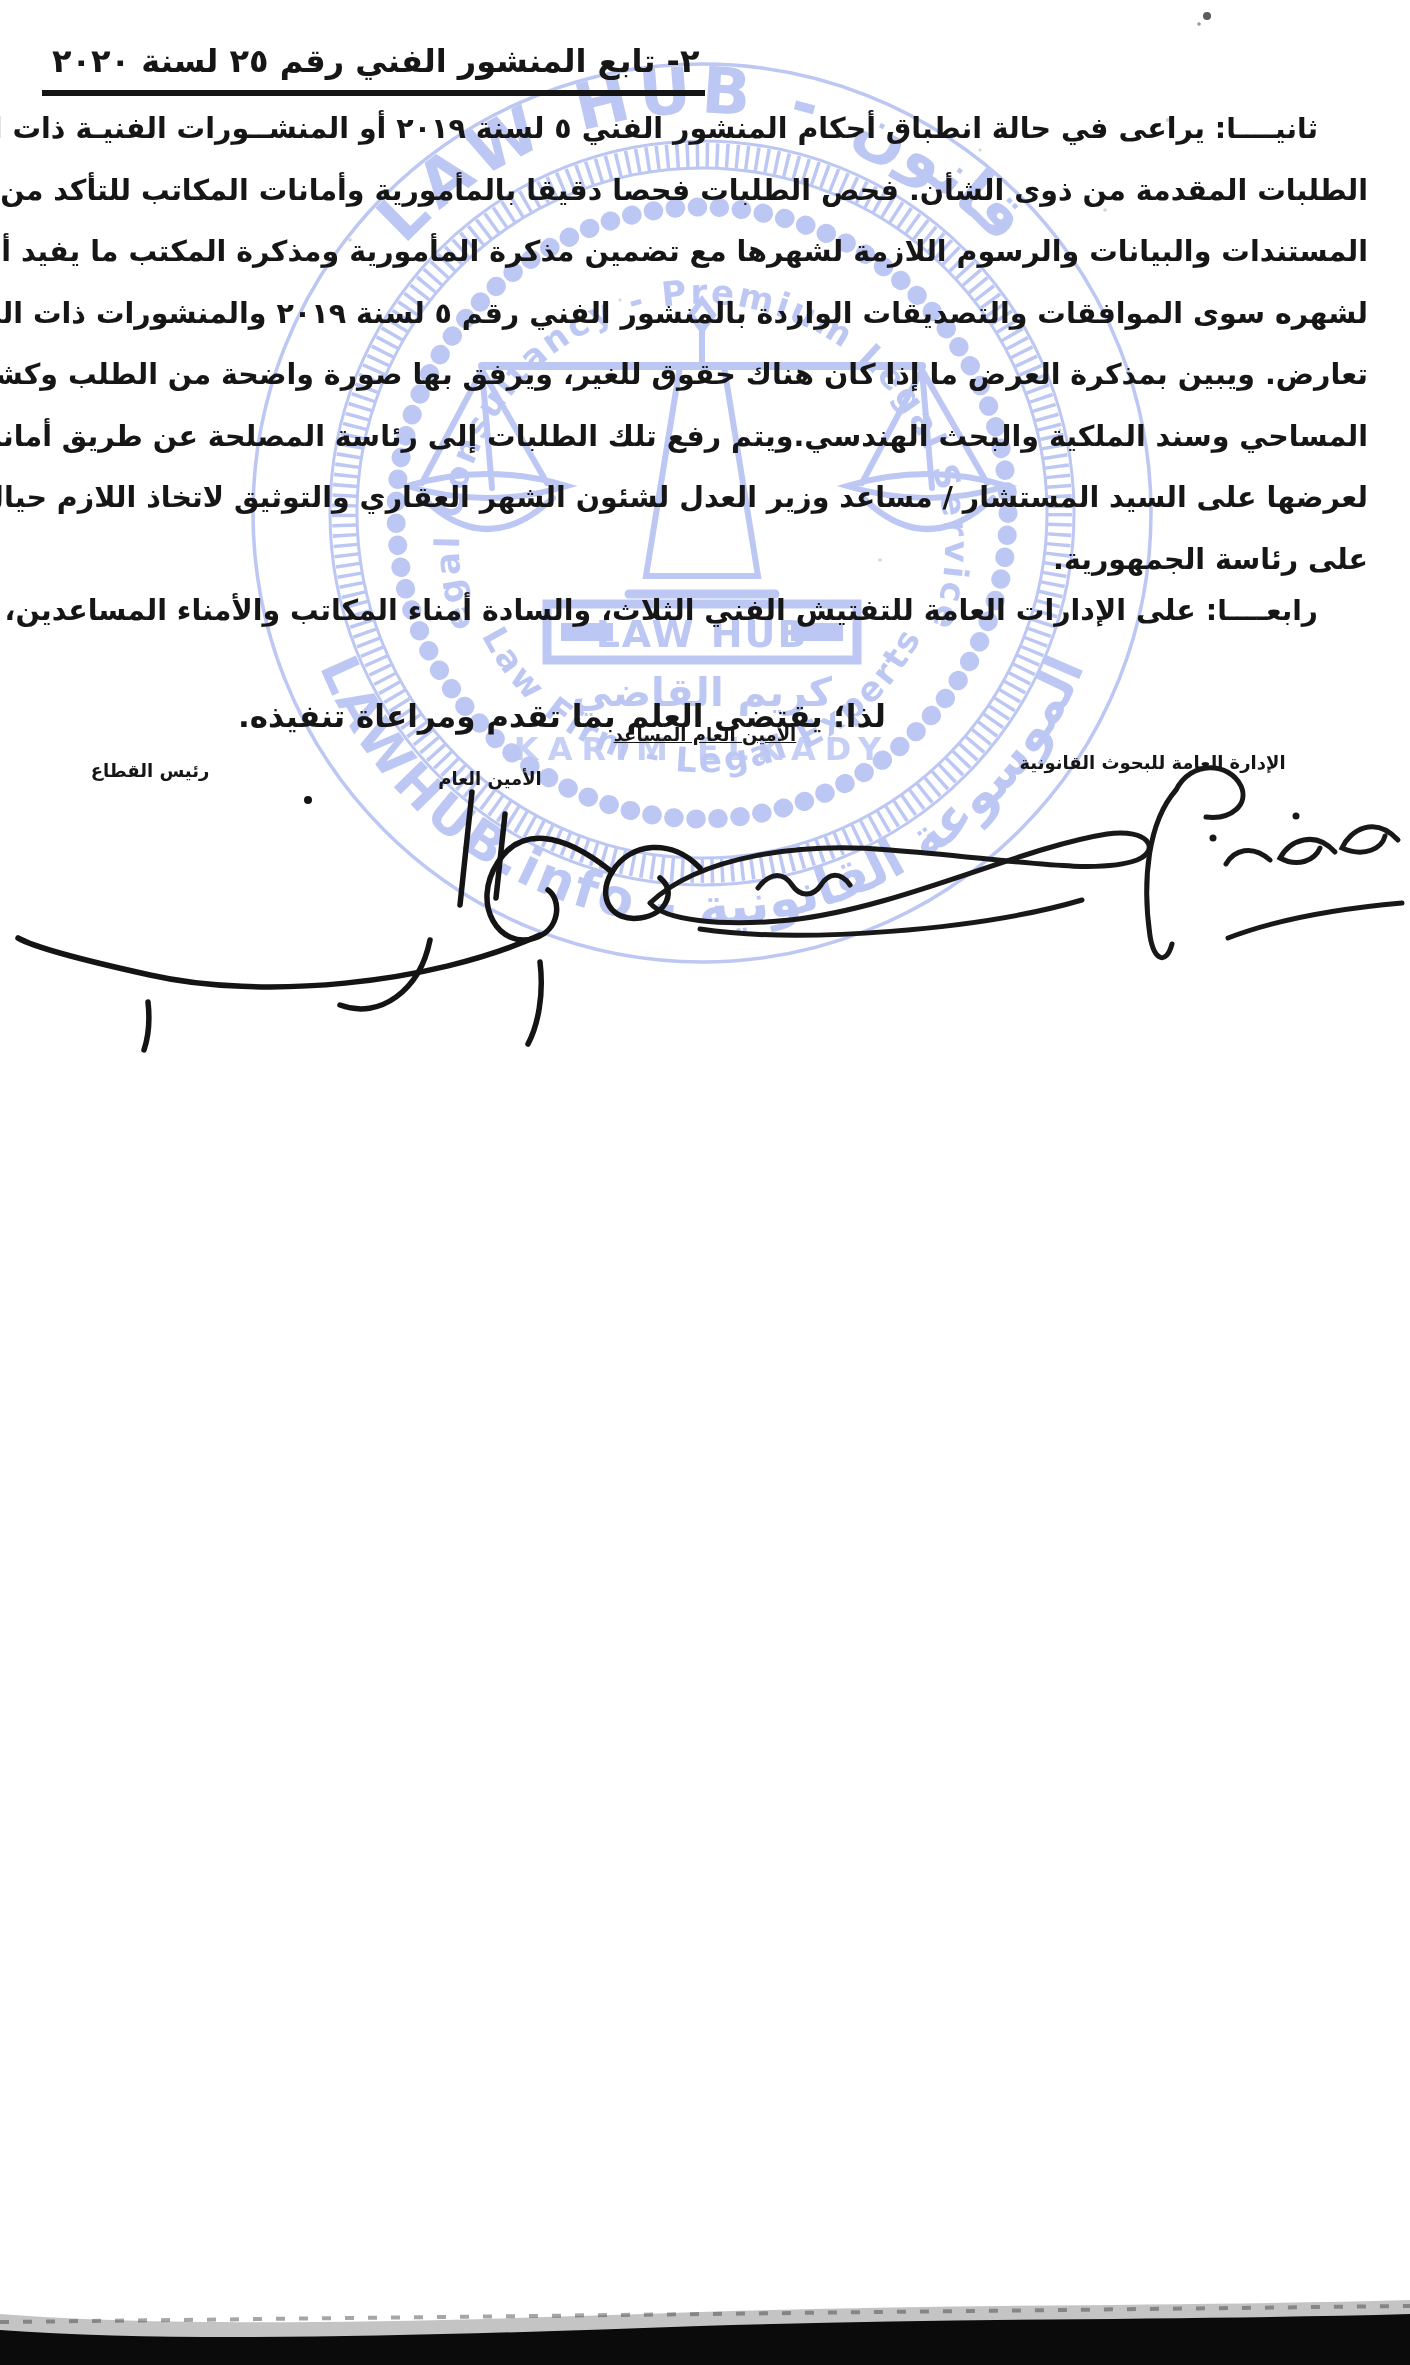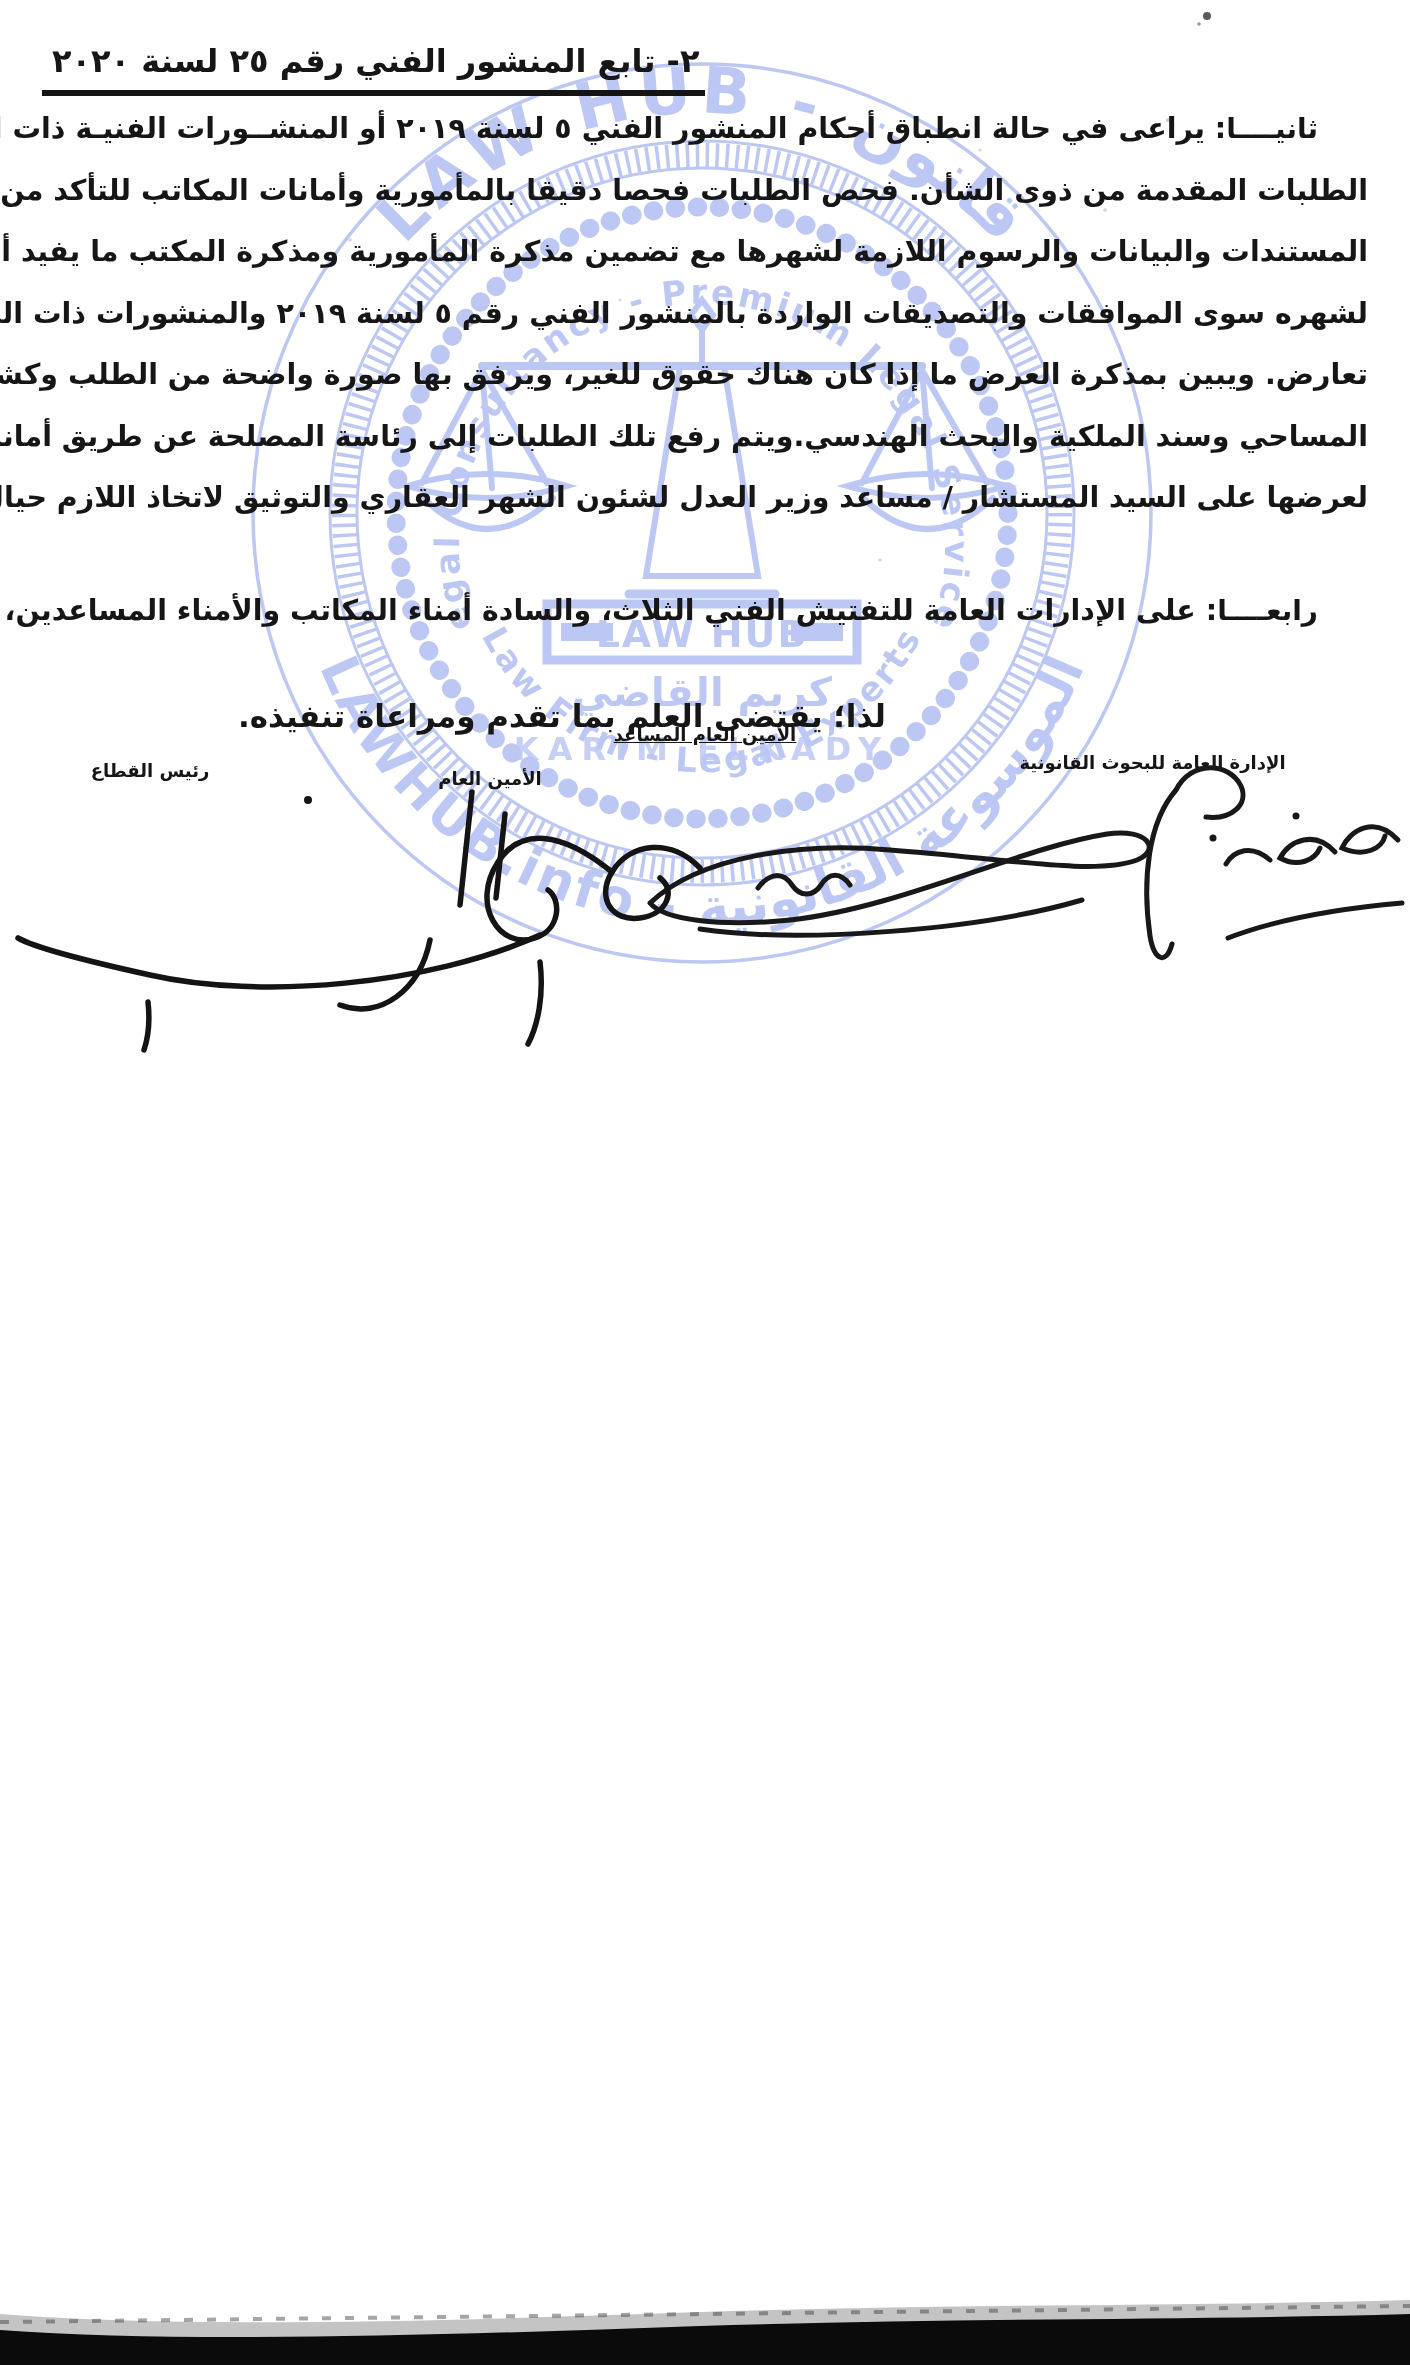--- a/index.html
+++ b/index.html
@@ -129,20 +129,21 @@
     <div class="doc-title">٢- تابع المنشور الفني رقم ٢٥ لسنة ٢٠٢٠</div>
 
     <div class="para p1">
       <div class="bline first"><span class="lead">ثانيــــا</span><span>: يراعى في حالة انطباق أحكام المنشور الفني ٥ لسنة ٢٠١٩ أو المنشــورات الفنيـة ذات الصلـة على</span></div>
       <div class="bline">الطلبات المقدمة من ذوى الشأن. فحص الطلبات فحصا دقيقا بالمأمورية وأمانات المكاتب للتأكد من استيفائها كافة</div>
       <div class="bline">المستندات والبيانات والرسوم اللازمة لشهرها مع تضمين مذكرة المأمورية ومذكرة المكتب ما يفيد أن الطلب لا ينقصه</div>
       <div class="bline">لشهره سوى الموافقات والتصديقات الواردة بالمنشور الفني رقم ٥ لسنة ٢٠١٩ والمنشورات ذات الصلة به، وأنه لا يوجد</div>
       <div class="bline">تعارض. ويبين بمذكرة العرض ما إذا كان هناك حقوق للغير، ويرفق بها صورة واضحة من الطلب وكشف التحديد</div>
       <div class="bline">المساحي وسند الملكية والبحث الهندسي.ويتم رفع تلك الطلبات إلى رئاسة المصلحة عن طريق أمانات المكاتب: تمهيداً</div>
       <div class="bline">لعرضها على السيد المستشار / مساعد وزير العدل لشئون الشهر العقاري والتوثيق لاتخاذ اللازم حيال إجراءات العرض</div>
+      <div class="bline end">على رئاسة الجمهورية.</div>
     </div>
 
     <div class="para p2">
       <div class="bline first"><span class="lead">رابعــــا</span><span>: على الإدارات العامة للتفتيش الفني الثلاث، والسادة أمناء المكاتب والأمناء المساعدين، ورؤساء</span></div>
     </div>
 
     <div class="closing">لذا؛ يقتضى العلم بما تقدم ومراعاة تنفيذه.</div>
 
     <div class="sig-label sig-dept">الإدارة العامة للبحوث القانونية</div>
     <div class="sig-label sig-asst">الأمين العام المساعد</div>

